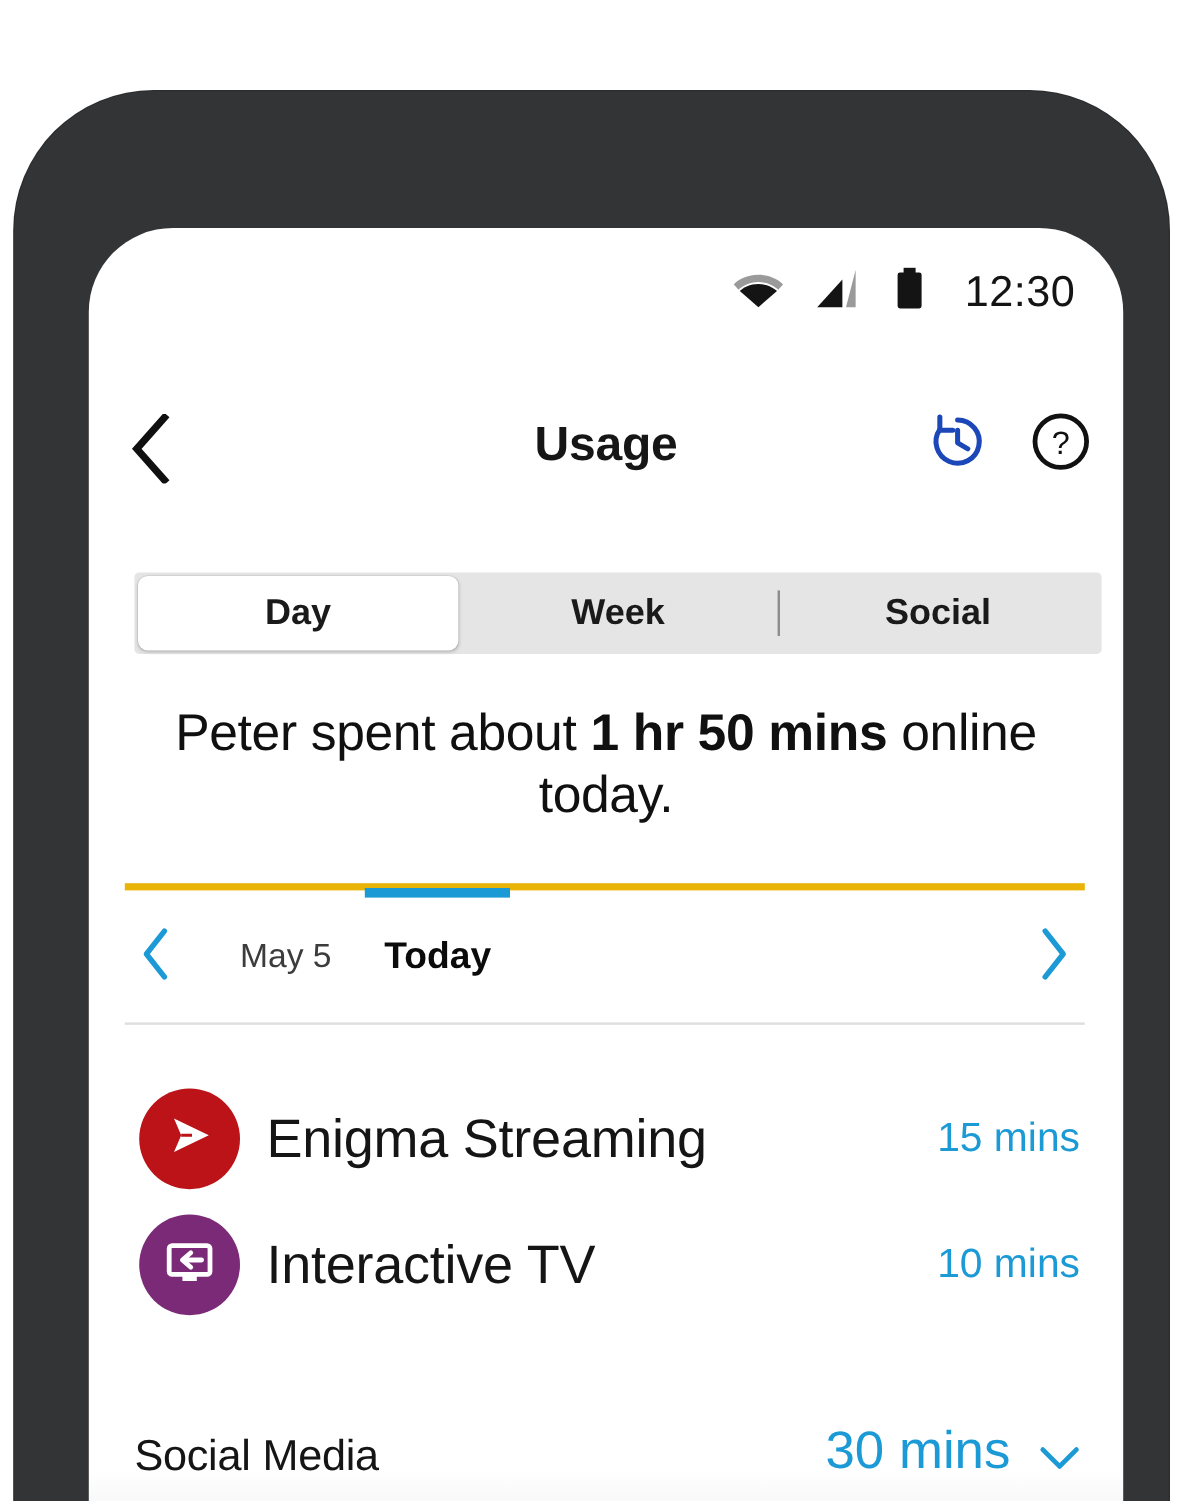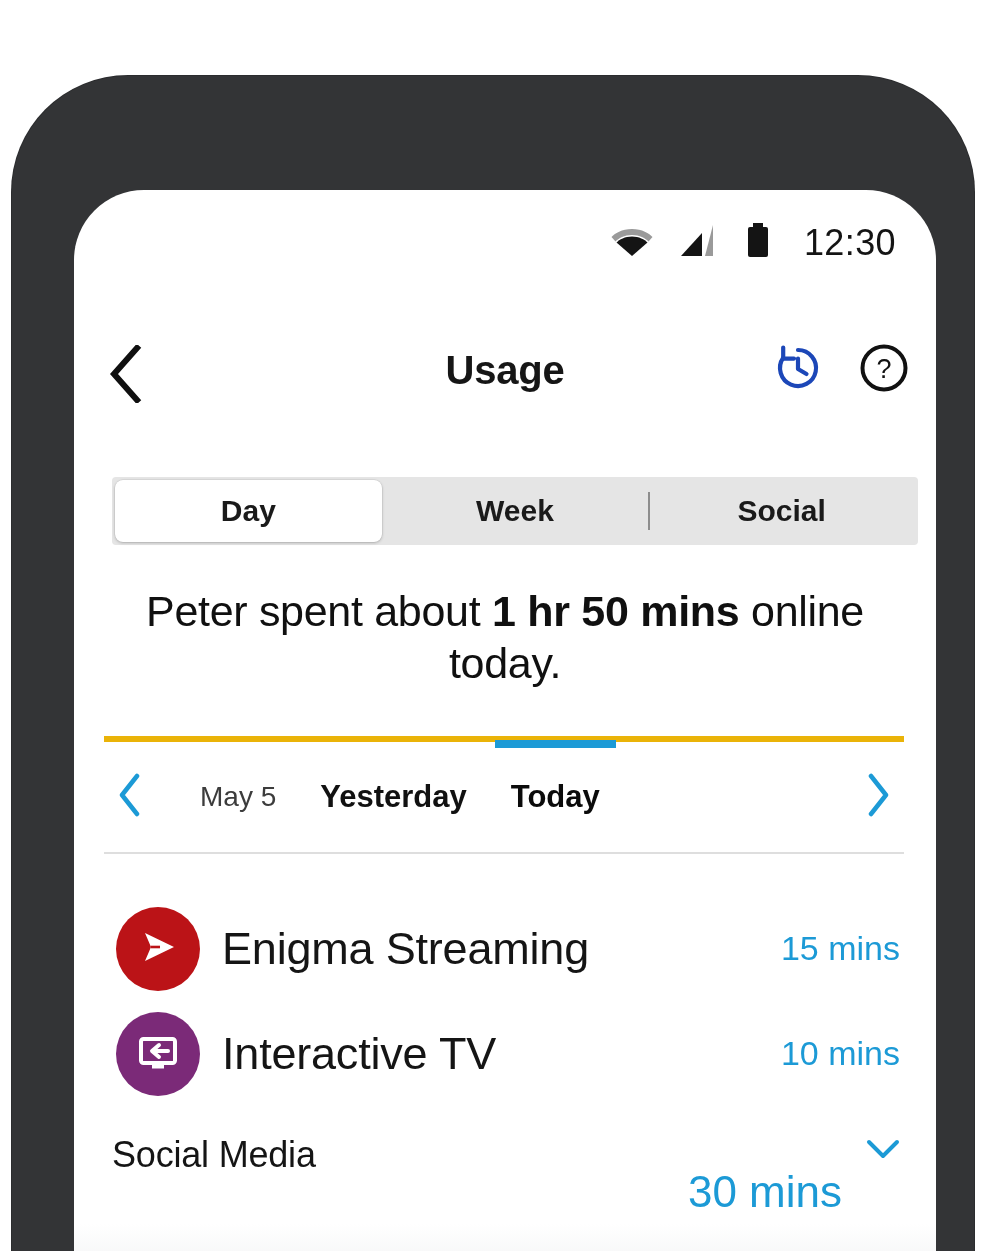--- a/index.html
+++ b/index.html
@@ -248,21 +248,21 @@
   .app-time {
     font-size: 34px;
     color: #1c9ad6;
     font-weight: 400;
     white-space: nowrap;
   }
 
   .cat-row {
     height: 100px;
     display: flex;
-    align-items: flex-start;
+    align-items: flex-end;
     padding: 0 36px 0 38px;
     cursor: pointer;
   }
   .cat-name {
     flex: 1;
     font-size: 36px;
     color: #151515;
     font-weight: 400;
     letter-spacing: -0.2px;
   }
@@ -376,23 +376,20 @@
             <svg width="24" height="44" viewBox="0 0 24 44">
               <path d="M19 3 L4 22 L19 41" stroke="#1c9ad6" stroke-width="4.5" fill="none" stroke-linecap="round" stroke-linejoin="round"></path>
             </svg>
           </span>
         </div>
 
         <div class="date-items">
           <div class="date-item">
             <span>May 5</span>
           </div>
-          <div class="date-item strong">
-            <span>Yesterday</span>
-          </div>
           <div class="date-item active">
             <span>Today</span>
           </div>
         </div>
 
         <div class="date-arrow">
           <span>
             <svg width="24" height="44" viewBox="0 0 24 44">
               <path d="M5 3 L20 22 L5 41" stroke="#1c9ad6" stroke-width="4.5" fill="none" stroke-linecap="round" stroke-linejoin="round"></path>
             </svg>

